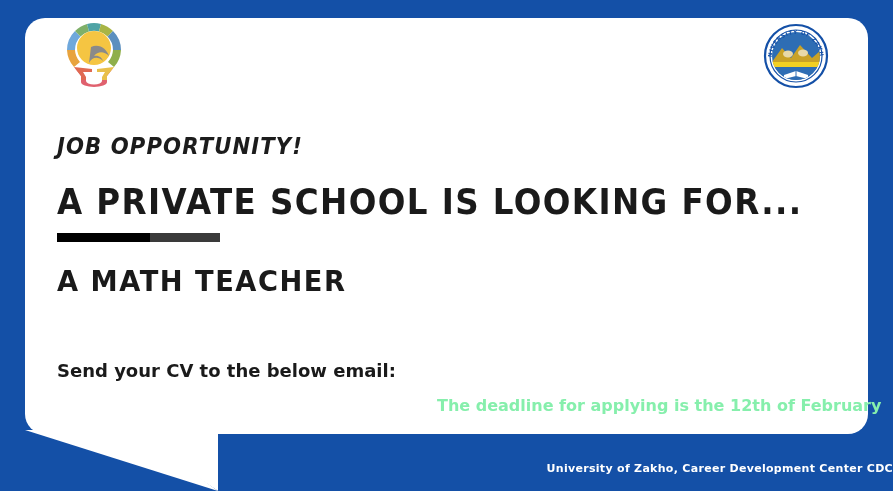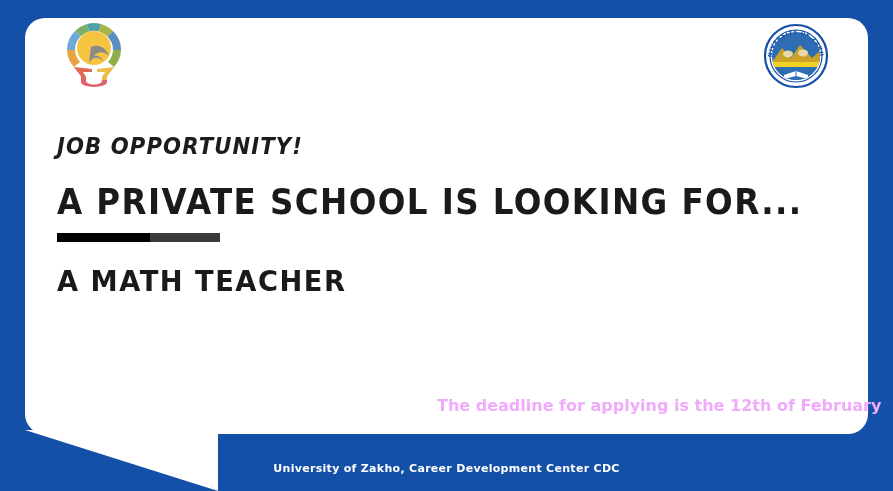--- a/index.html
+++ b/index.html
@@ -128,29 +128,29 @@
     color: #1A1A1A;
     white-space: nowrap;
   }
 
   .deadline {
     position: absolute;
     left: 437px; top: 396px;
     font-family: "DejaVu Sans", sans-serif;
     font-size: 16px;
     font-weight: bold;
-    color: #f0abfc;
+    color: #86efac;
     white-space: nowrap;
   }
 
   .footer {
     position: absolute;
     left: 0; top: 462px;
     width: 893px;
-    text-align: center;
+    text-align: right;
     font-family: "DejaVu Sans", sans-serif;
     font-size: 11px;
     font-weight: bold;
     letter-spacing: 0.3px;
     color: #FFFFFF;
   }
 </style>
 </head>
 <body>
 
@@ -238,19 +238,20 @@
     <div class="kicker">JOB OPPORTUNITY!</div>
     <div class="headline">A PRIVATE SCHOOL IS LOOKING FOR...</div>
 
     <div class="divider">
       <div class="seg-a"></div>
       <div class="seg-b"></div>
     </div>
 
     <div class="subject">A MATH TEACHER</div>
 
+    <div class="cv-line1">Send your CV to the below email:</div>
 
     <div class="deadline">The deadline for applying is the 12th of February</div>
 
     <div class="footer">University of Zakho, Career Development Center CDC</div>
   </div>
 
 </div>
 
 </body></html>

